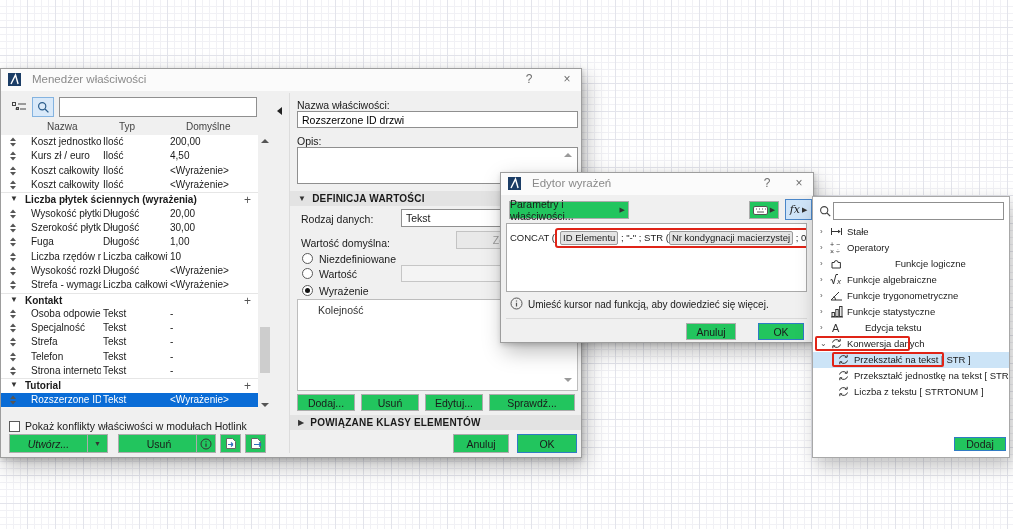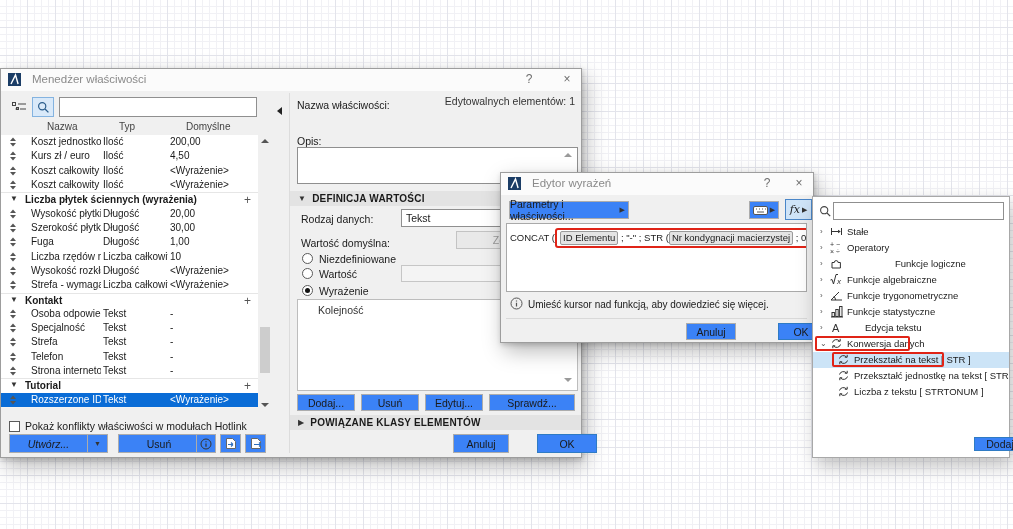--- a/index.html
+++ b/index.html
@@ -13,23 +13,23 @@
       repeating-linear-gradient(to bottom, transparent 0 6px, #f1f1f5 6px 7px),
       #ffffff;
   }
   .abs{position:absolute;}
   .dialog{position:absolute;background:#f0f0f0;border:1px solid #9d9d9d;
     box-shadow:4px 8px 20px rgba(0,0,0,.28),1px 2px 5px rgba(0,0,0,.18);}
   .titlebar{position:absolute;left:0;top:0;right:0;height:22px;background:#fbfbfb;
     display:flex;align-items:center;}
   .title-text{font-size:11.5px;color:#8a8a8a;margin-left:6px;}
   .win-glyph{position:absolute;top:3px;font-size:12px;color:#6e6e6e;width:16px;text-align:center;cursor:default;}
-  .btn{position:absolute;background:#3b82f6;border:1px solid #acacac;font-size:10.5px;
+  .btn{position:absolute;background:#22c55e;border:1px solid #acacac;font-size:10.5px;
     display:flex;align-items:center;justify-content:center;box-sizing:border-box;color:#1a1a1a;}
-  .btn.primary{border:1px solid #2f7bc4;margin-left:20px;}
+  .btn.primary{border:1px solid #2f7bc4;}
   .btn.disabled{color:#9a9a9a;background:#e9e9e9;border-color:#c3c3c3;overflow:hidden;}
   .lbl{position:absolute;font-size:10.5px;white-space:nowrap;}
   .input{position:absolute;background:#fff;border:1px solid #8f8f8f;box-sizing:border-box;
     font-size:10.5px;font-family:inherit;padding:0 4px;}
   .secbar{position:absolute;background:#e3e3e3;display:flex;align-items:center;
     font-size:10px;font-weight:bold;letter-spacing:.2px;}
   .secbar .tri{font-size:8px;margin:0 6px 0 8px;color:#333;}
   
   #pm-headers span{position:absolute;font-size:10px;color:#444;margin-left:16px;}
   #pm-rows{position:absolute;left:0;top:66px;width:257px;height:273px;background:#fff;overflow:hidden;}
@@ -338,22 +338,22 @@
   <div class="btn icon-btn" style="left:244px;top:365px;width:21px;height:19px;">
     <span>
       <svg width="14" height="13">
           <path d="M2.5 1.5h6l3 3v7h-9z" fill="#fff" stroke="#666"></path>
           <path d="M5 7.5h7m0 0-2-2m2 2-2 2" stroke="#2f6fbd" stroke-width="1.2" fill="none"></path>
         </svg>
     </span>
   </div>
 
   <div class="abs" style="left:288px;top:24px;width:1px;height:360px;background:#dcdcdc;"></div>
-  <span class="lbl" style="left:360px;top:26px;width:214px;text-align:right;color:#333;">Edytowalnych elementów: 1</span>
   <span class="lbl" style="left:296px;top:30px;">Nazwa właściwości:</span>
+  <input class="input" style="left: 296px; top: 42px; width: 281px; height: 17px;" value="Rozszerzone ID drzwi">
   <span class="lbl" style="left:296px;top:66px;">Opis:</span>
   <div class="input" style="left:296px;top:78px;width:281px;height:37px;">
     <span class="chev up" style="left:266px;top:5px;border-bottom-color:#9a9a9a;"></span>
   </div>
 
   <div class="secbar" style="left:289px;top:122px;width:291px;height:15px;">
     <span class="tri">▼</span>
     <span>DEFINICJA WARTOŚCI</span>
   </div>
 

